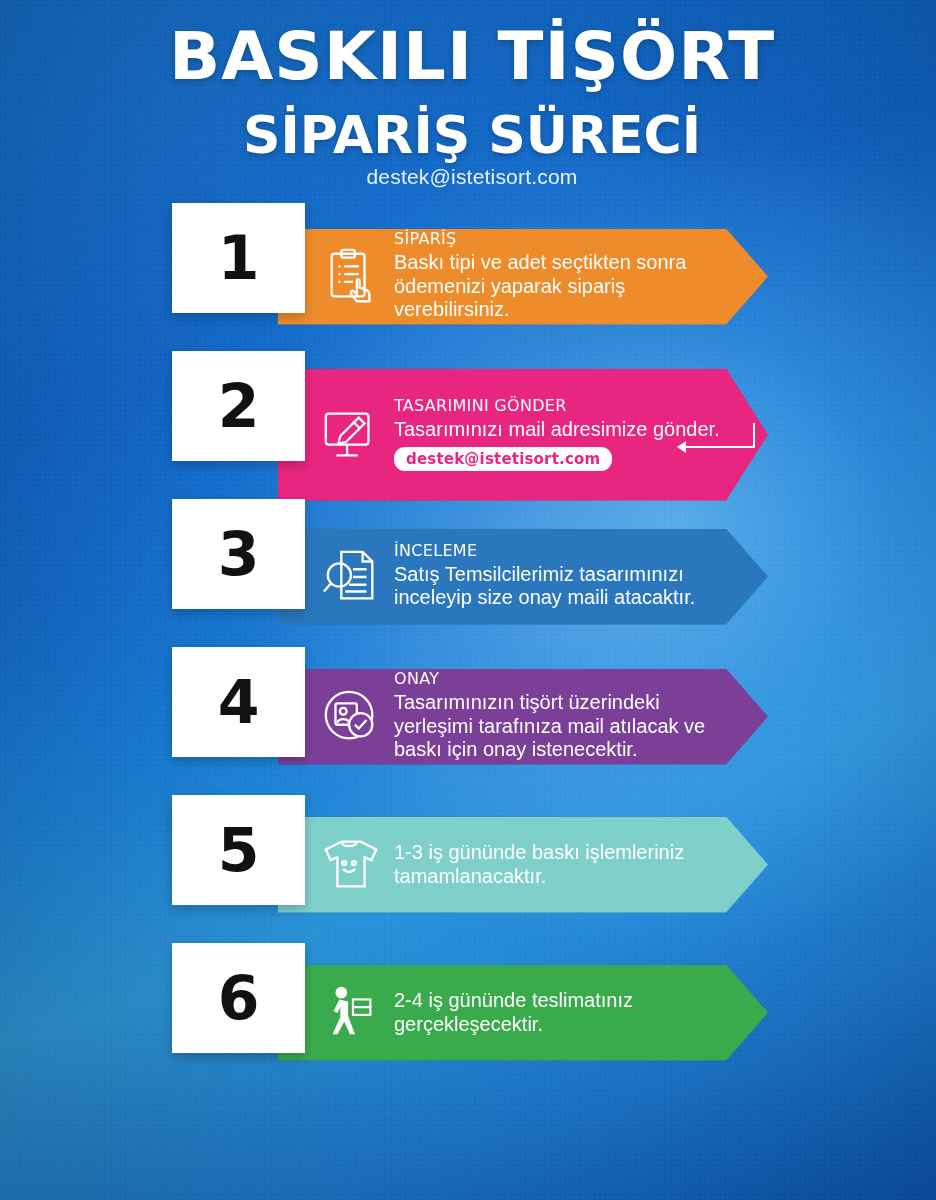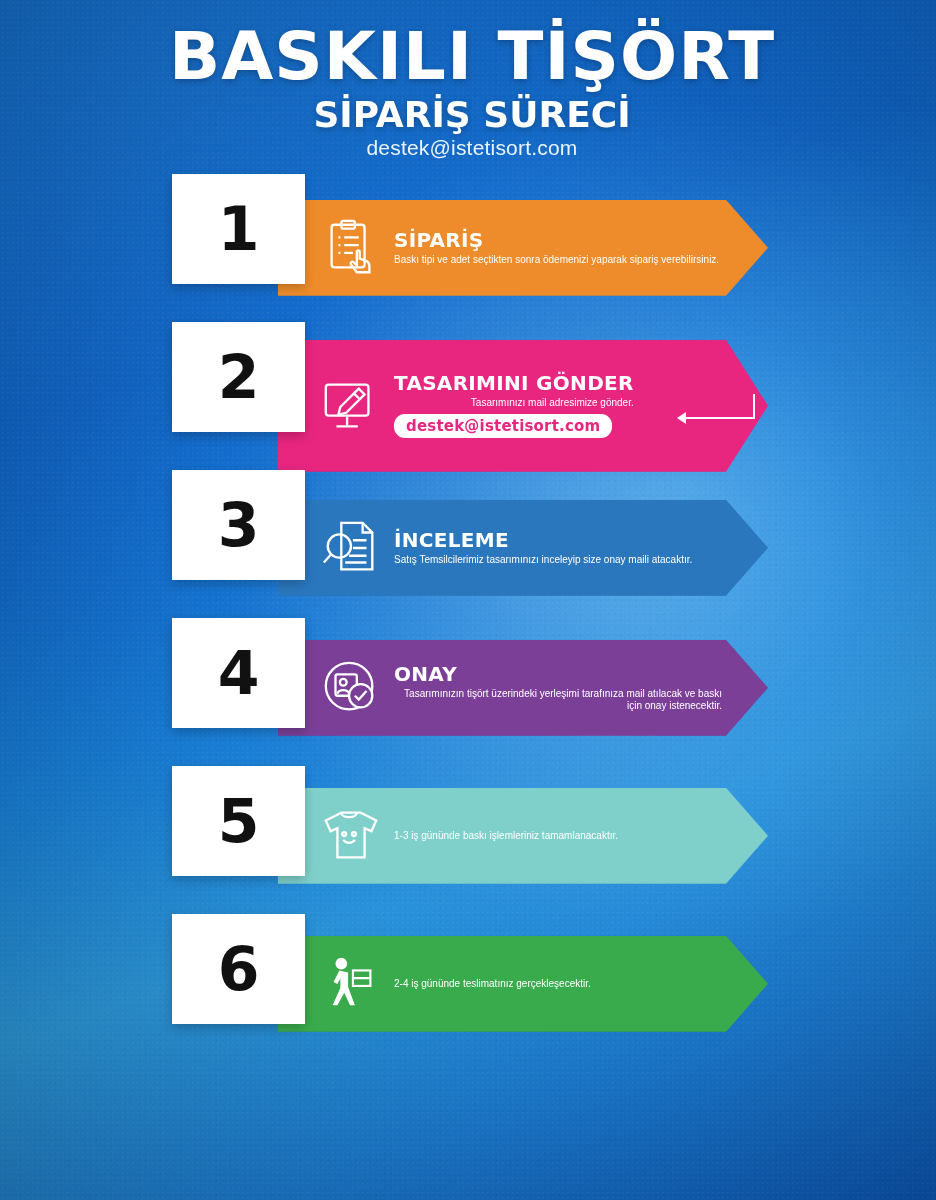--- a/index.html
+++ b/index.html
@@ -54,25 +54,25 @@
     font-size: 66px;
     letter-spacing: 1px;
     color: #ffffff;
     line-height: 1.0;
     text-shadow: 0 2px 6px rgba(0,0,0,0.25);
     transform: scaleX(1.02);
   }
   .title-sub {
     font-family: "DejaVu Sans", sans-serif;
     font-weight: bold;
-    font-size: 36px;
+    font-size: 52px;
     letter-spacing: 0px;
     color: #ffffff;
     line-height: 1.05;
-    margin-top: 6px;
+    margin-top: 18px;
     text-shadow: 0 2px 6px rgba(0,0,0,0.25);
   }
   .title-mail {
     font-family: "Liberation Sans", sans-serif;
     font-size: 21px;
     color: #eaf4ff;
     margin-top: 2px;
     letter-spacing: 0.2px;
   }
 
@@ -123,32 +123,31 @@
     align-items: center;
     justify-content: center;
   }
   .bar-icon svg { display: block; }
   .bar-text {
     padding-left: 6px;
     padding-right: 46px;
   }
   .bar-title {
     font-family: "DejaVu Sans", sans-serif;
-    font-weight: bold;
-    font-size: 20px;
+    font-weight: normal;
+    font-size: 16px;
     letter-spacing: 0.3px;
     line-height: 1.05;
     margin-bottom: 3px;
   }
   .bar-desc {
     font-family: "Liberation Sans", sans-serif;
-    font-size: 10px;
+    font-size: 20px;
     line-height: 1.18;
     color: #ffffff;
-    text-align: right;
   }
   .mail-pill {
     display: inline-block;
     margin-top: 5px;
     background: #ffffff;
     color: #e8267f;
     font-family: "DejaVu Sans", sans-serif;
     font-weight: bold;
     font-size: 15px;
     padding: 3px 12px;

